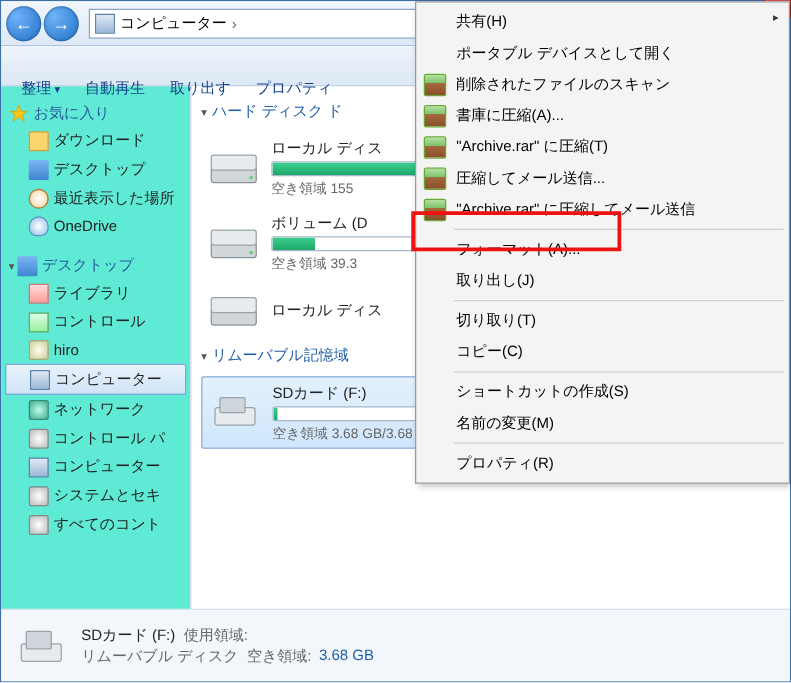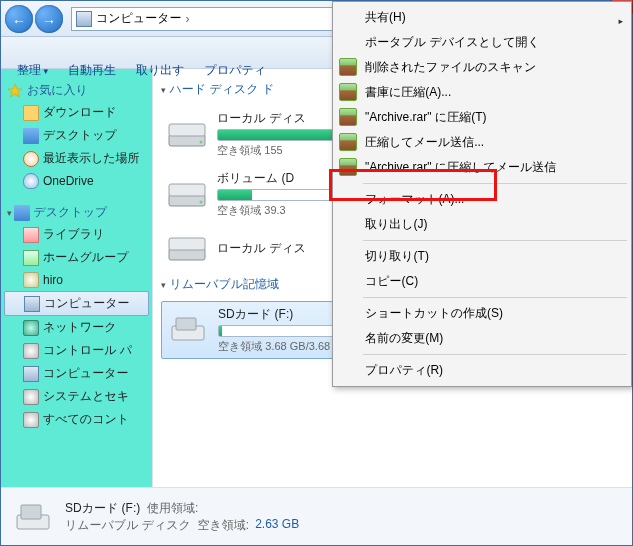--- a/index.html
+++ b/index.html
@@ -46,21 +46,21 @@
 .status { height: 58px; border-top: 1px solid #d9e2ec; display: flex; align-items: center; padding: 6px 10px; background: #f3f7fb; }
 .status .big-icon { width: 44px; height: 40px; margin-right: 10px; }
 .status .lines { color: #444; }
 .status .lines .l1 { color: #222; }
 .status .lines .row { display: flex; }
 .status .lines .lab { color: #666; margin-right: 6px; }
 .status .lines .val { color: #1f5ea8; }
 
 
 .ctx { position: absolute; top: 0; right: 0; width: 300px; background: #f4f4f4; border: 1px solid #9a9a9a; box-shadow: 2px 2px 6px rgba(0,0,0,.3); z-index: 10; padding: 3px 2px; }
-.ctx .mi { display: flex; align-items: flex-end; padding: 4px 18px 4px 30px; color: #000; position: relative; white-space: nowrap; }
+.ctx .mi { display: flex; align-items: flex-start; padding: 4px 18px 4px 30px; color: #000; position: relative; white-space: nowrap; }
 .ctx .mi .ico { position: absolute; left: 4px; width: 18px; height: 18px; }
 .ctx .mi.sub::after { content: "▸"; position: absolute; right: 6px; font-size: 9px; color: #333; }
 .ctx .sep { height: 1px; background: #d0d0d0; margin: 3px 2px 3px 28px; }
 .ctx .hl { position: absolute; border: 3px solid #e11; pointer-events: none; }
 
 
 .winclose { position: absolute; top: -1px; right: -1px; width: 22px; height: 14px; background: #d9534f; border: 1px solid #9b2722; border-top: none; color: #fff; font-size: 10px; display: flex; align-items: center; justify-content: center; }
 .ic-folder { background: #fbd46d; border: 1px solid #caa43b; border-radius: 1px; }
 .ic-desktop { background: linear-gradient(#79b6f2,#3f86d1); border-radius: 1px; }
 .ic-clock { border: 1px solid #b87333; border-radius: 50%; background: radial-gradient(#fff,#f5d19b); }
@@ -140,21 +140,21 @@
           <span class="arrow">▾</span>
           <span class="ic ic-desktop"></span>
           <span>デスクトップ</span>
         </div>
         <div class="side-item">
             <span class="ic ic-lib"></span>
             <span>ライブラリ</span>
           </div>
         <div class="side-item">
             <span class="ic ic-home"></span>
-            <span>ホームグループ</span>
+            <span>コントロール</span>
           </div>
         <div class="side-item">
             <span class="ic ic-user"></span>
             <span>hiro</span>
           </div>
         <div class="side-item sel">
             <span class="ic ic-comp"></span>
             <span>コンピューター</span>
           </div>
         <div class="side-item">
@@ -255,21 +255,21 @@
     </div>
   </div>
 
   <div class="status">
     <div class="big-icon"><svg width="44" height="40" viewBox="0 0 44 40">
           <rect x="6" y="18" width="32" height="14" rx="2" fill="#e7ebee" stroke="#9aa3a9"></rect>
           <rect x="10" y="8" width="20" height="14" rx="1" fill="#cfd6db" stroke="#9aa3a9"></rect>
         </svg></div>
     <div class="lines">
       <div class="row"><span class="l1">SDカード (F:)</span>&nbsp;&nbsp;<span class="lab">使用領域:</span><span class="val"></span></div>
-      <div class="row"><span style="color:#666">リムーバブル ディスク</span>&nbsp;&nbsp;<span class="lab">空き領域:</span><span class="val">2.63 GB</span></div>
+      <div class="row"><span style="color:#666">リムーバブル ディスク</span>&nbsp;&nbsp;<span class="lab">空き領域:</span><span class="val">3.68 GB</span></div>
     </div>
   </div>
 
   <div class="ctx">
     <div class="mi sub">
         <span>共有(H)</span>
       </div>
     <div class="mi">
         <span>ポータブル デバイスとして開く</span>
       </div>

